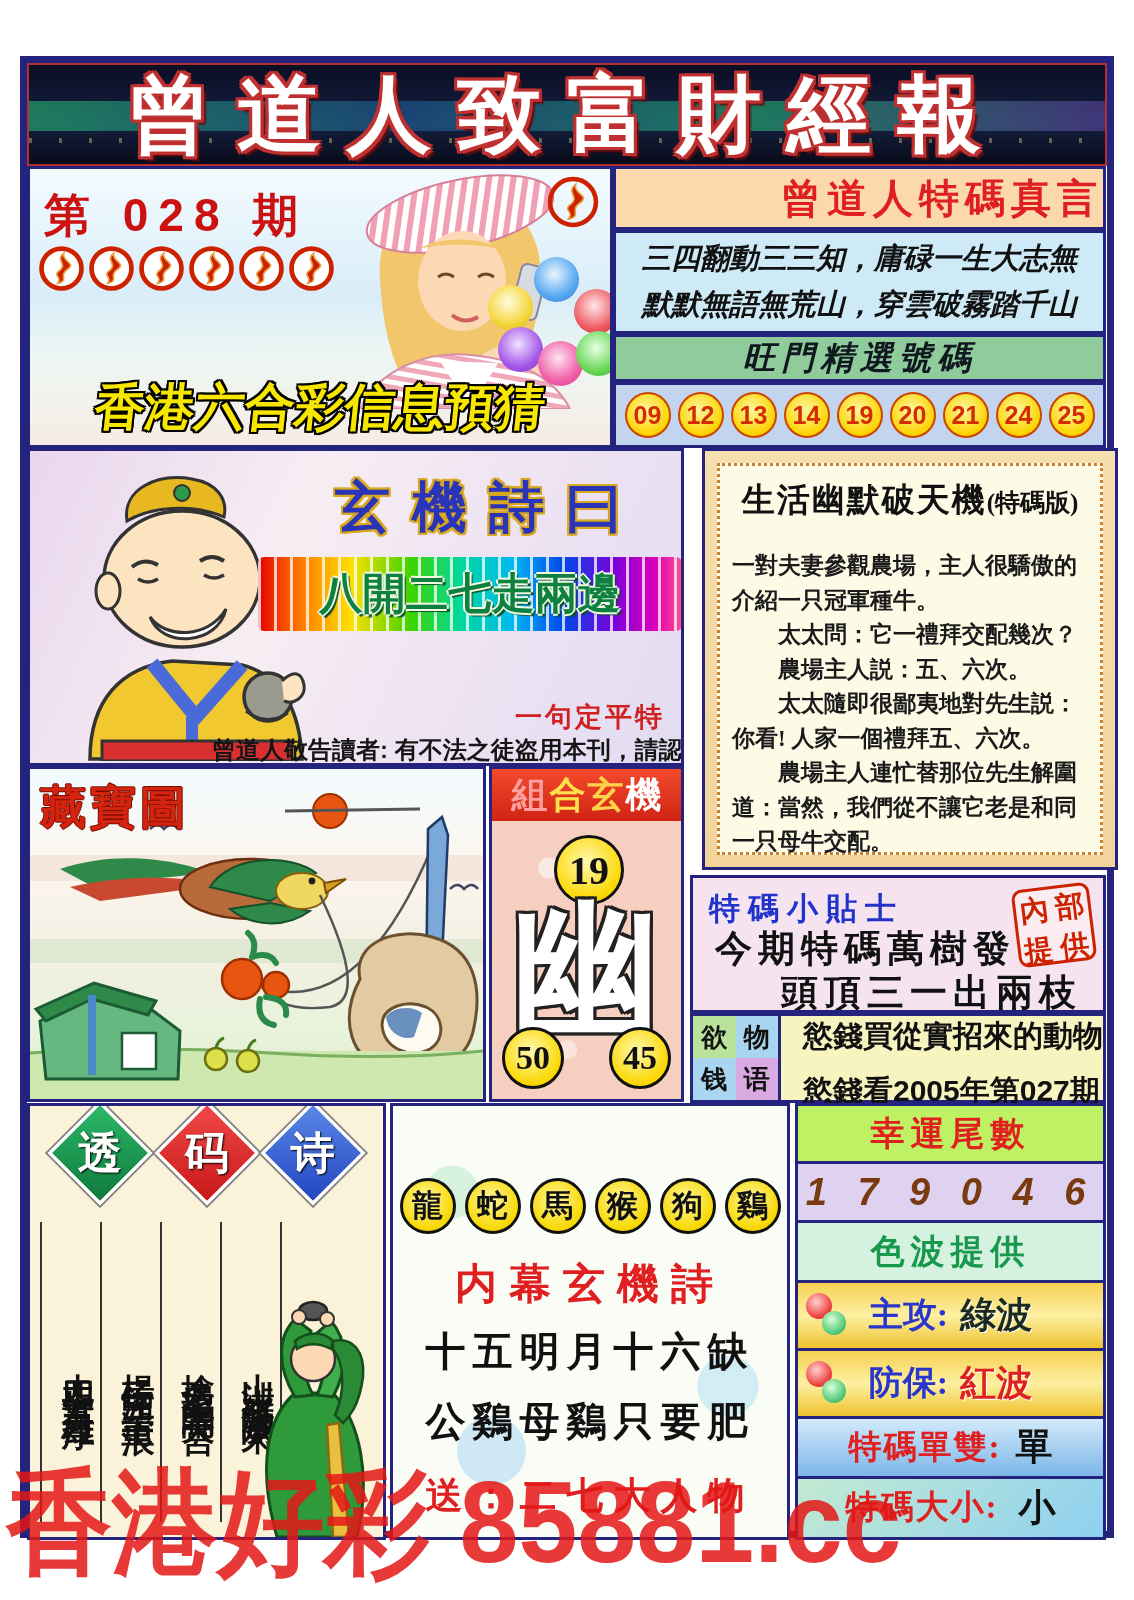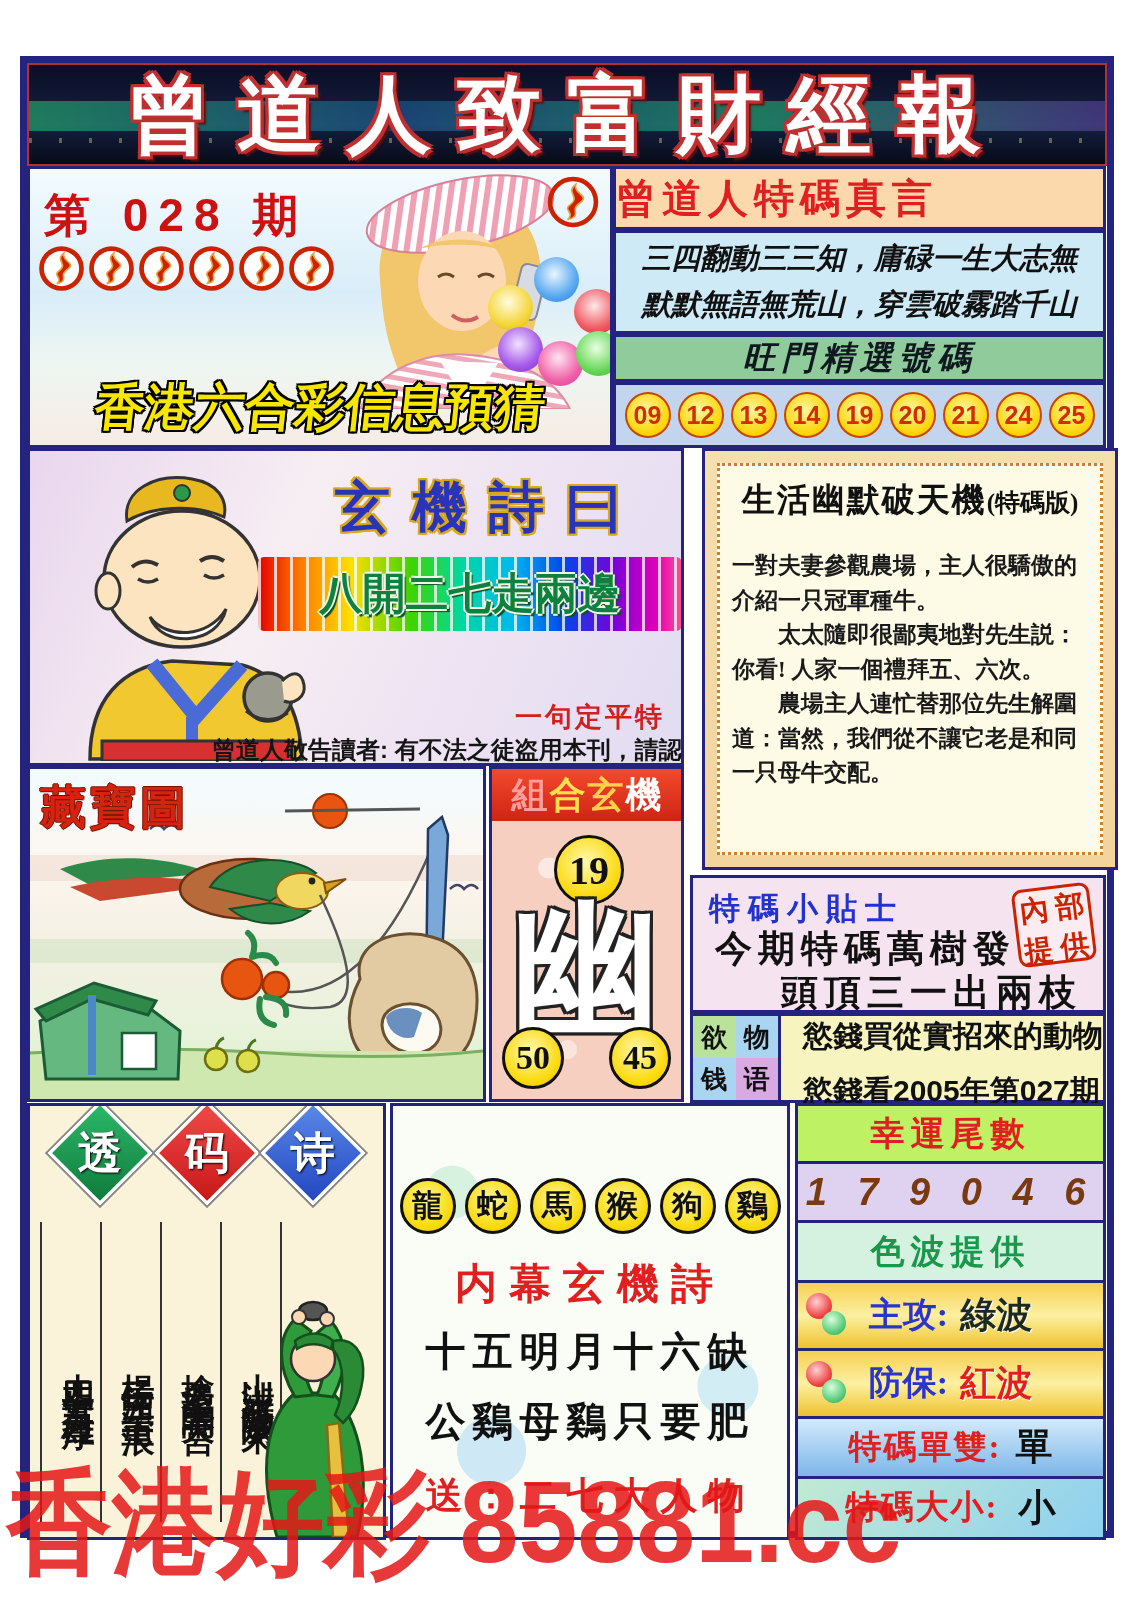--- a/index.html
+++ b/index.html
@@ -35,21 +35,21 @@
   .b-purple { left: 16px; top: 76px; background: radial-gradient(circle at 45% 38%, #f2e2ff, #a458e8 60%, #8030c8); }
   .b-pink   { left: 56px; top: 90px; background: radial-gradient(circle at 45% 38%, #ffe4f2, #f060a8 60%, #d83890); }
   .b-green  { left: 94px; top: 80px; background: radial-gradient(circle at 45% 38%, #e8ffe4, #6ad858 60%, #38b030); }
   .caption { position: absolute; left: 0; bottom: 4px; width: 100%; text-align: center;
     font-size: 50px; font-weight: bold; color: #f6e600; transform: skewX(-6deg); white-space: nowrap;
     text-shadow: 2px 0 #000,-2px 0 #000,0 2px #000,0 -2px #000,2px 2px #000,-2px -2px #000,2px -2px #000,-2px 2px #000; }
   .woman { position: absolute; right: 0; top: 0; }
 
   
   .truth-header { left: 613px; top: 166px; width: 493px; height: 64px; background: #fbd9ad;
-    display: flex; align-items: center; justify-content: flex-start; }
+    display: flex; align-items: center; justify-content: flex-end; }
   .truth-header span { color: #e02020; font-size: 40px; font-weight: bold; letter-spacing: 6px; }
   .truth-poem { left: 613px; top: 230px; width: 493px; height: 104px; background: #cdeaf6;
     display: flex; flex-direction: column; justify-content: space-evenly; }
   .truth-poem div { text-align: center; font-size: 29px; font-weight: bold; font-style: italic; color: #111; white-space: nowrap; }
   .pick-bar { left: 613px; top: 334px; width: 493px; height: 48px; background: #8fcb9b;
     display: flex; align-items: center; justify-content: center; }
   .pick-bar span { font-size: 33px; font-weight: bold; font-style: italic; color: #101820; letter-spacing: 6px; }
   .numbers-row { left: 613px; top: 382px; width: 493px; height: 66px; background: #c3d4ee;
     display: flex; align-items: center; justify-content: center; gap: 7px; }
   .num-ball { width: 46px; height: 46px; border-radius: 50%; border: 2px solid #cc4400;
@@ -324,20 +324,22 @@
     <div class="disclaimer">曾道人敬告讀者: 有不法之徒盗用本刊，請認明原版!</div>
   </div>
 
   <div class="humor-box box">
     <div class="humor-inner">
       <div class="humor-title">
         <span class="t1">生活幽默破天機</span><span class="t2">(特碼版)</span>
       </div>
       <div class="humor-text">
         <p>一對夫妻參觀農場，主人很驕傲的介紹一只冠軍種牛。</p>
+        <p class="indent">太太問：它一禮拜交配幾次？</p>
+        <p class="indent">農場主人説：五、六次。</p>
         <p class="indent">太太隨即很鄙夷地對先生説：你看! 人家一個禮拜五、六次。</p>
         <p class="indent">農場主人連忙替那位先生解圍道：當然，我們從不讓它老是和同一只母牛交配。</p>
       </div>
     </div>
   </div>
 
   <div class="box treasure-box">
     <span class="treasure-title">藏寶圖</span>
     <svg width="453" height="330" viewBox="0 0 453 330" style="position:absolute;left:0;top:0;">
       <rect x="0" y="86" width="453" height="26" fill="rgba(230,200,190,.35)"></rect>

